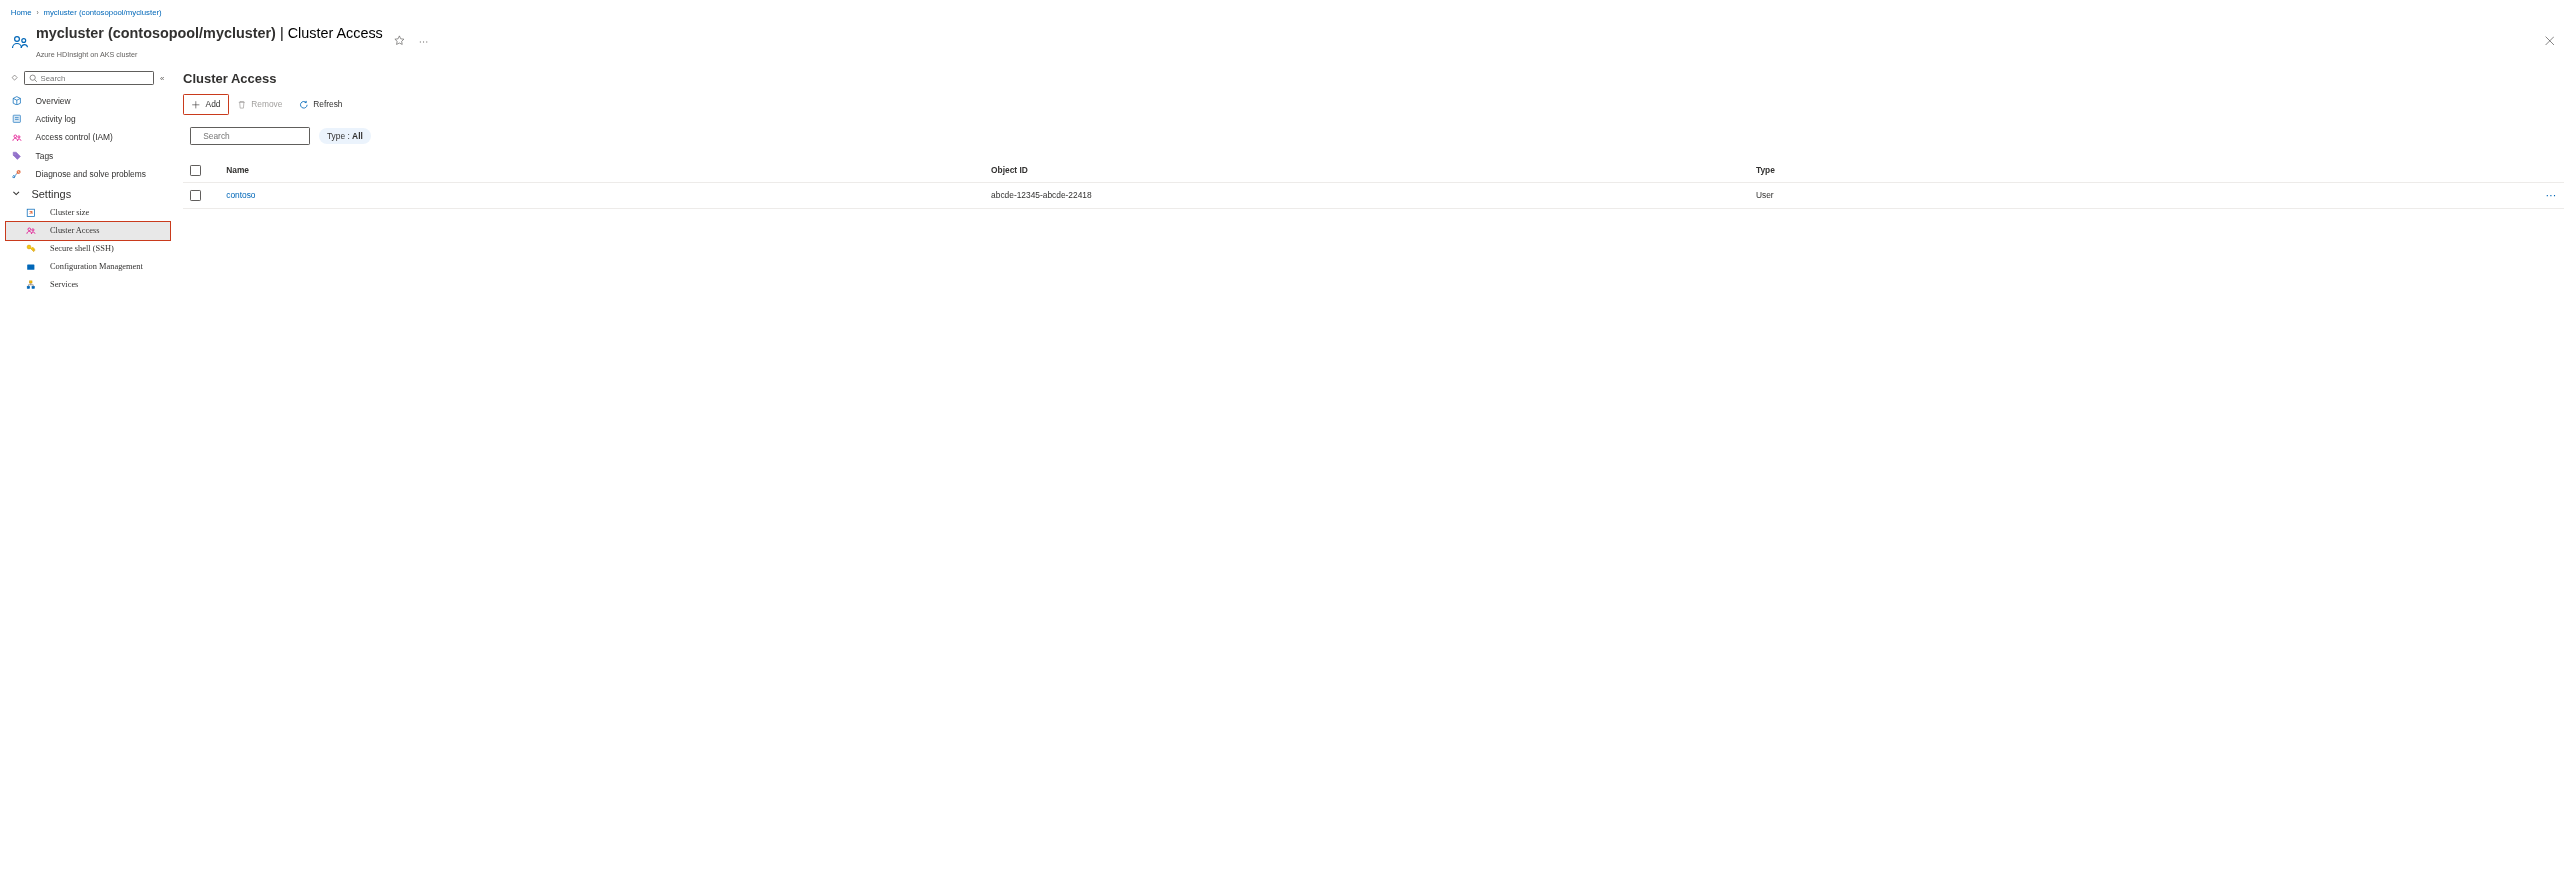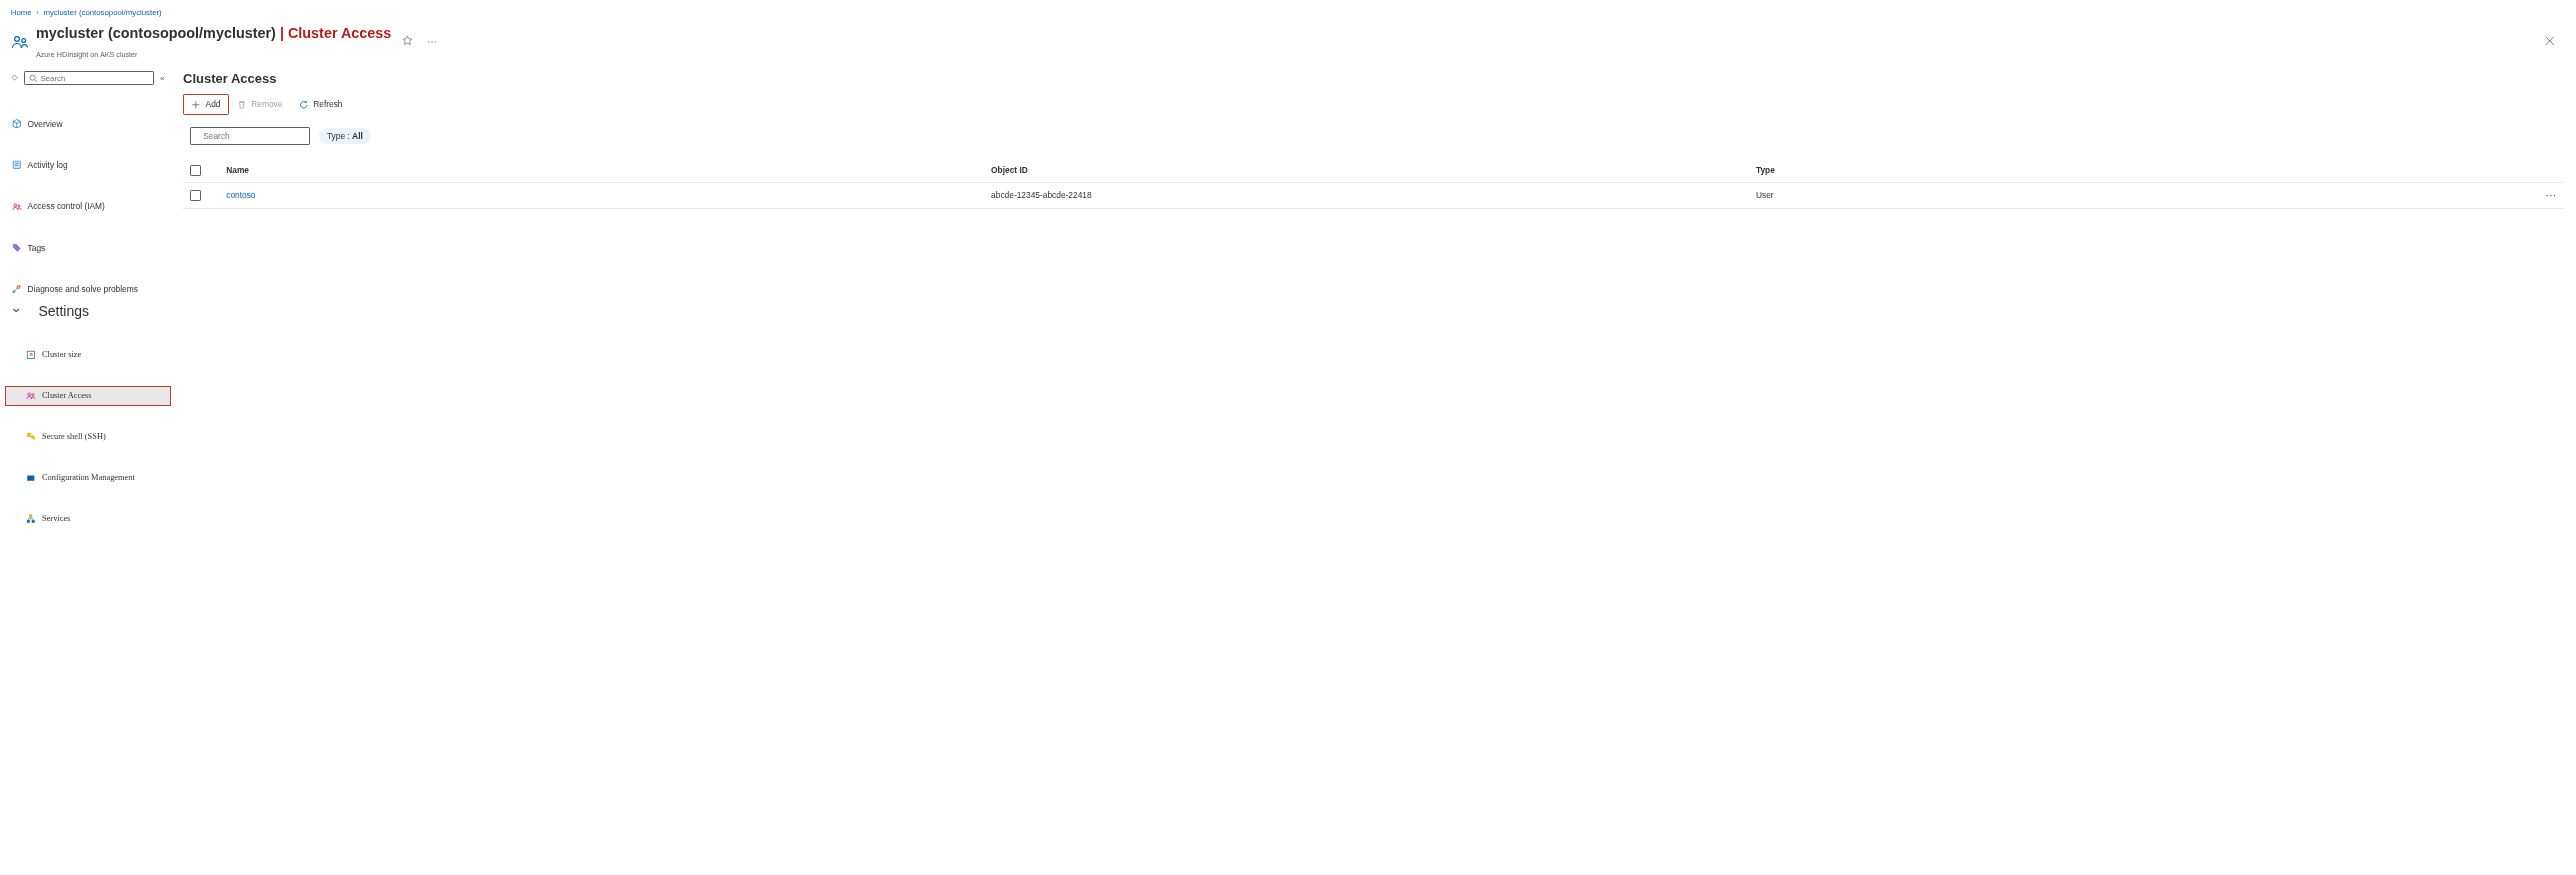--- a/index.html
+++ b/index.html
@@ -24,21 +24,21 @@
     
     .header {
       display: flex;
       align-items: center;
       padding: 3.6px 10.8px 0 10.8px;
       gap: 7.2px;
     }
     .header .resource-icon { width: 18px; height: 18px; flex-shrink: 0; }
     .header .title-wrap { display: flex; flex-direction: column; }
     .header h1 { font-size: 14.4px; font-weight: 600; line-height: 1.2; }
-    .header h1 .sub { font-weight: 700; color: #b91c1c; margin-top: 12px; }
+    .header h1 .sub { font-weight: 400; color: #000000; margin-top: 12px; }
     .header .subtitle { font-size: 7.2px; color: #605e5c; margin-top: 8px; }
     .header .star-btn, .header .more-btn {
       background: none; border: none; cursor: pointer; padding: 3.6px;
       color: #605e5c; font-size: 9.6px;
     }
     .header .close-btn {
       margin-left: auto;
       background: none; border: none; cursor: pointer; padding: 4.8px 10.8px;
       font-size: 10.8px; color: #323130;
     }
@@ -59,35 +59,34 @@
       padding: 1.8px 3.6px; gap: 3.6px; background: #fff;
     }
     .search-wrap input {
       border: none; outline: none; flex: 1; font-size: 7.8px;
       background: transparent; color: #323130;
     }
     .search-wrap svg { width: 8.4px; height: 8.4px; flex-shrink: 0; }
 
     .nav-list { list-style: none; }
     .nav-item {
-      display: flex; align-items: center; gap: 6px;
+      display: flex; align-items: center; gap: 14px;
       padding: 4.2px 7.2px 4.2px 6px; cursor: pointer;
       font-size: 8.4px;
-      margin-top: 23px;
     }
     .nav-item.active {
       background: #e8e8e8;
       outline: 1.2px solid #c93a1c;
       outline-offset: -0.6px;
     }
     .nav-item .nav-icon { width: 9.6px; height: 9.6px; flex-shrink: 0; display: flex; align-items: center; justify-content: center; }
     .nav-item.child { padding-left: 20.4px; font-family: Liberation Serif, serif; }
     .nav-section-header {
-      display: flex; align-items: center; gap: 18px;
-      padding: 4.2px 7.2px 4.2px 6px; cursor: pointer; font-size: 14px;
+      display: flex; align-items: center; gap: 11px;
+      padding: 4.2px 7.2px 4.2px 6px; cursor: pointer; font-size: 11px;
     }
     .nav-section-header .chev { width: 8.4px; height: 8.4px; }
 
     
     .main { flex: 1; padding: 0 12px; border-left: 0.6px solid transparent; }
     .main h2 { font-size: 13px; font-weight: 600; margin-bottom: 8.4px; }
     .main .desc { font-size: 8.4px; color: #323130; margin-bottom: 10.8px; }
 
     .toolbar { display: flex; align-items: center; gap: 0; margin-bottom: 12px; }
     .tool-btn {

